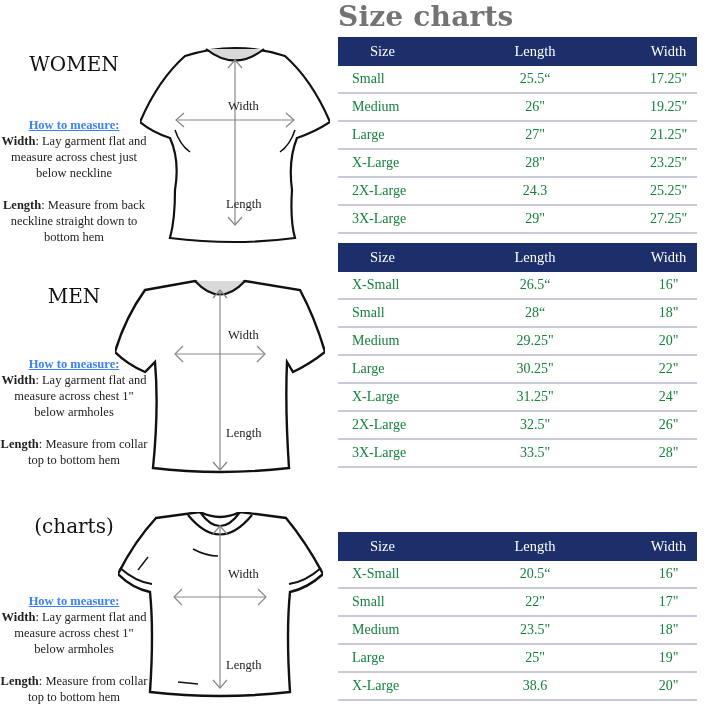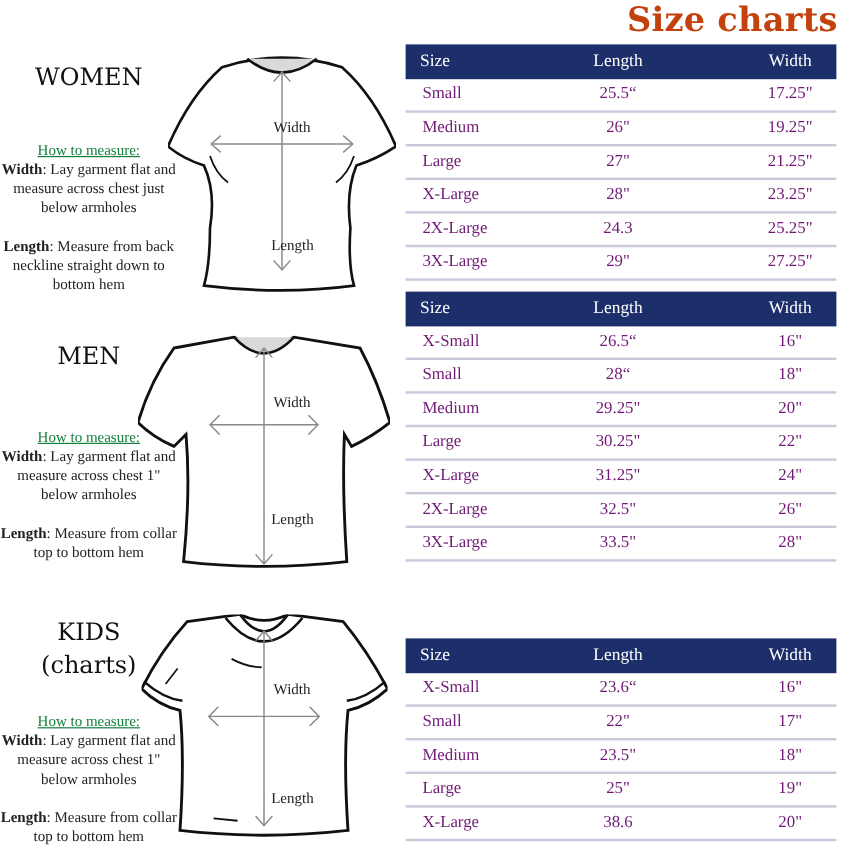--- a/index.html
+++ b/index.html
@@ -1,53 +1,53 @@
 <!DOCTYPE html>
 <html><head>
   <meta charset="utf-8">
   <style>
     html, body { margin: 0; padding: 0; background: #ffffff; }
     body { width: 720px; height: 720px; position: relative; overflow: hidden;
            font-family: "DejaVu Serif", "Liberation Serif", serif; color: #1a1a1a; }
     .abs { position: absolute; }
-    .title { left: 338px; width: 360px; top: 0px; text-align: right;
+    .title { left: 338px; width: 360px; top: 0px; text-align: left;
              font-family: "DejaVu Serif", serif; font-weight: bold; font-size: 28px;
-             color: #c2410c; line-height: 34px; letter-spacing: 0.2px; }
+             color: #737373; line-height: 34px; letter-spacing: 0.2px; }
     .section-title { font-family: "DejaVu Serif", serif; font-size: 20px; color: #111;
                      text-align: center; width: 140px; left: 4px; line-height: 28px; }
     .howto { left: 0px; width: 148px; text-align: center; font-size: 11.5px; line-height: 16px;
              font-family: "Liberation Serif", "DejaVu Serif", serif; color: #222; font-size: 12.5px; }
-    .howto .h { font-weight: normal; text-decoration: underline; color: #15803d; }
+    .howto .h { font-weight: bold; text-decoration: underline; color: #3b82f6; }
     .howto b { font-weight: bold; }
     .howto p { margin: 0; }
     .howto .gap { height: 16px; }
 
     table.size { position: absolute; left: 338px; width: 359px; border-collapse: collapse;
                  font-family: "Liberation Serif", "DejaVu Serif", serif; font-size: 14px; }
     table.size th { background: #1d2f6b; color: #ffffff; font-weight: normal; height: 29px;
                     padding: 0; font-size: 14.5px; }
-    table.size td { height: 26px; padding: 0; border-bottom: 2px solid #c9c9dc; color: #701a75; }
-    table.size th.c-size { text-align: left; padding-left: 12px; width: 100px; }
+    table.size td { height: 26px; padding: 0; border-bottom: 2px solid #c9c9dc; color: #15803d; }
+    table.size th.c-size { text-align: left; padding-left: 32px; width: 100px; }
     table.size td.c-size { text-align: left; padding-left: 14px; }
     table.size .c-len { text-align: center; width: 130px; }
     table.size .c-wid { text-align: center; padding-left: 40px; }
 
     .shirt { position: absolute; }
     .shirt svg { display: block; }
     .lbl { font-family: "Liberation Serif", "DejaVu Serif", serif; font-size: 12.5px; fill: #222; }
   </style>
 </head>
 <body>
 
 <div class="abs title">Size charts</div>
 
 <div class="abs section-title" style="top:50px;">WOMEN</div>
 <div class="abs howto" style="top:117px;">
   <p><span class="h">How to measure:</span></p>
-  <p><b>Width</b><span>: Lay garment flat and measure across chest just below armholes</span></p>
+  <p><b>Width</b><span>: Lay garment flat and measure across chest just below neckline</span></p>
   <div class="gap"></div>
   <p><b>Length</b><span>: Measure from back neckline straight down to bottom hem</span></p>
 </div>
 
 <div class="shirt" style="left:140px; top:40px;">
   <svg width="190" height="205" viewBox="0 0 190 205">
     <path d="M45 16 Q 95 0 145 16 Q 172 40 190 82 Q 175 92 157 98 Q 148 120 152 150 Q 150 180 155 198 Q 95 206 30 198 Q 35 180 35 150 Q 40 120 30 98 Q 12 92 0 82 Q 18 40 45 16 Z" fill="#fff" stroke="#111" stroke-width="2.2"></path>
     <path d="M66 9 Q 95 32 124 9" fill="#d9d9d9" stroke="#111" stroke-width="2.2"></path>
     <path d="M66 9 Q 95 22 124 9" fill="none" stroke="none"></path>
     <path d="M35 90 Q 40 105 50 112" fill="none" stroke="#111" stroke-width="1.5"></path>
@@ -169,21 +169,20 @@
       </tr>
     <tr>
         <td class="c-size">3X-Large</td>
         <td class="c-len">33.5"</td>
         <td class="c-wid">28"</td>
       </tr>
   </tbody>
 </table>
 
 <div class="abs section-title" style="top:512px;">
-  <div>KIDS</div>
   <div>(charts)</div>
 </div>
 <div class="abs howto" style="top:593px;">
   <p><span class="h">How to measure:</span></p>
   <p><b>Width</b><span>: Lay garment flat and measure across chest 1" below armholes</span></p>
   <div class="gap"></div>
   <p><b>Length</b><span>: Measure from collar top to bottom hem</span></p>
 </div>
 
 <div class="shirt" style="left:118px; top:512px;">
@@ -211,21 +210,21 @@
   <thead>
     <tr>
       <th class="c-size">Size</th>
       <th class="c-len">Length</th>
       <th class="c-wid">Width</th>
     </tr>
   </thead>
   <tbody>
     <tr>
         <td class="c-size">X-Small</td>
-        <td class="c-len">23.6“</td>
+        <td class="c-len">20.5“</td>
         <td class="c-wid">16"</td>
       </tr>
     <tr>
         <td class="c-size">Small</td>
         <td class="c-len">22"</td>
         <td class="c-wid">17"</td>
       </tr>
     <tr>
         <td class="c-size">Medium</td>
         <td class="c-len">23.5"</td>

